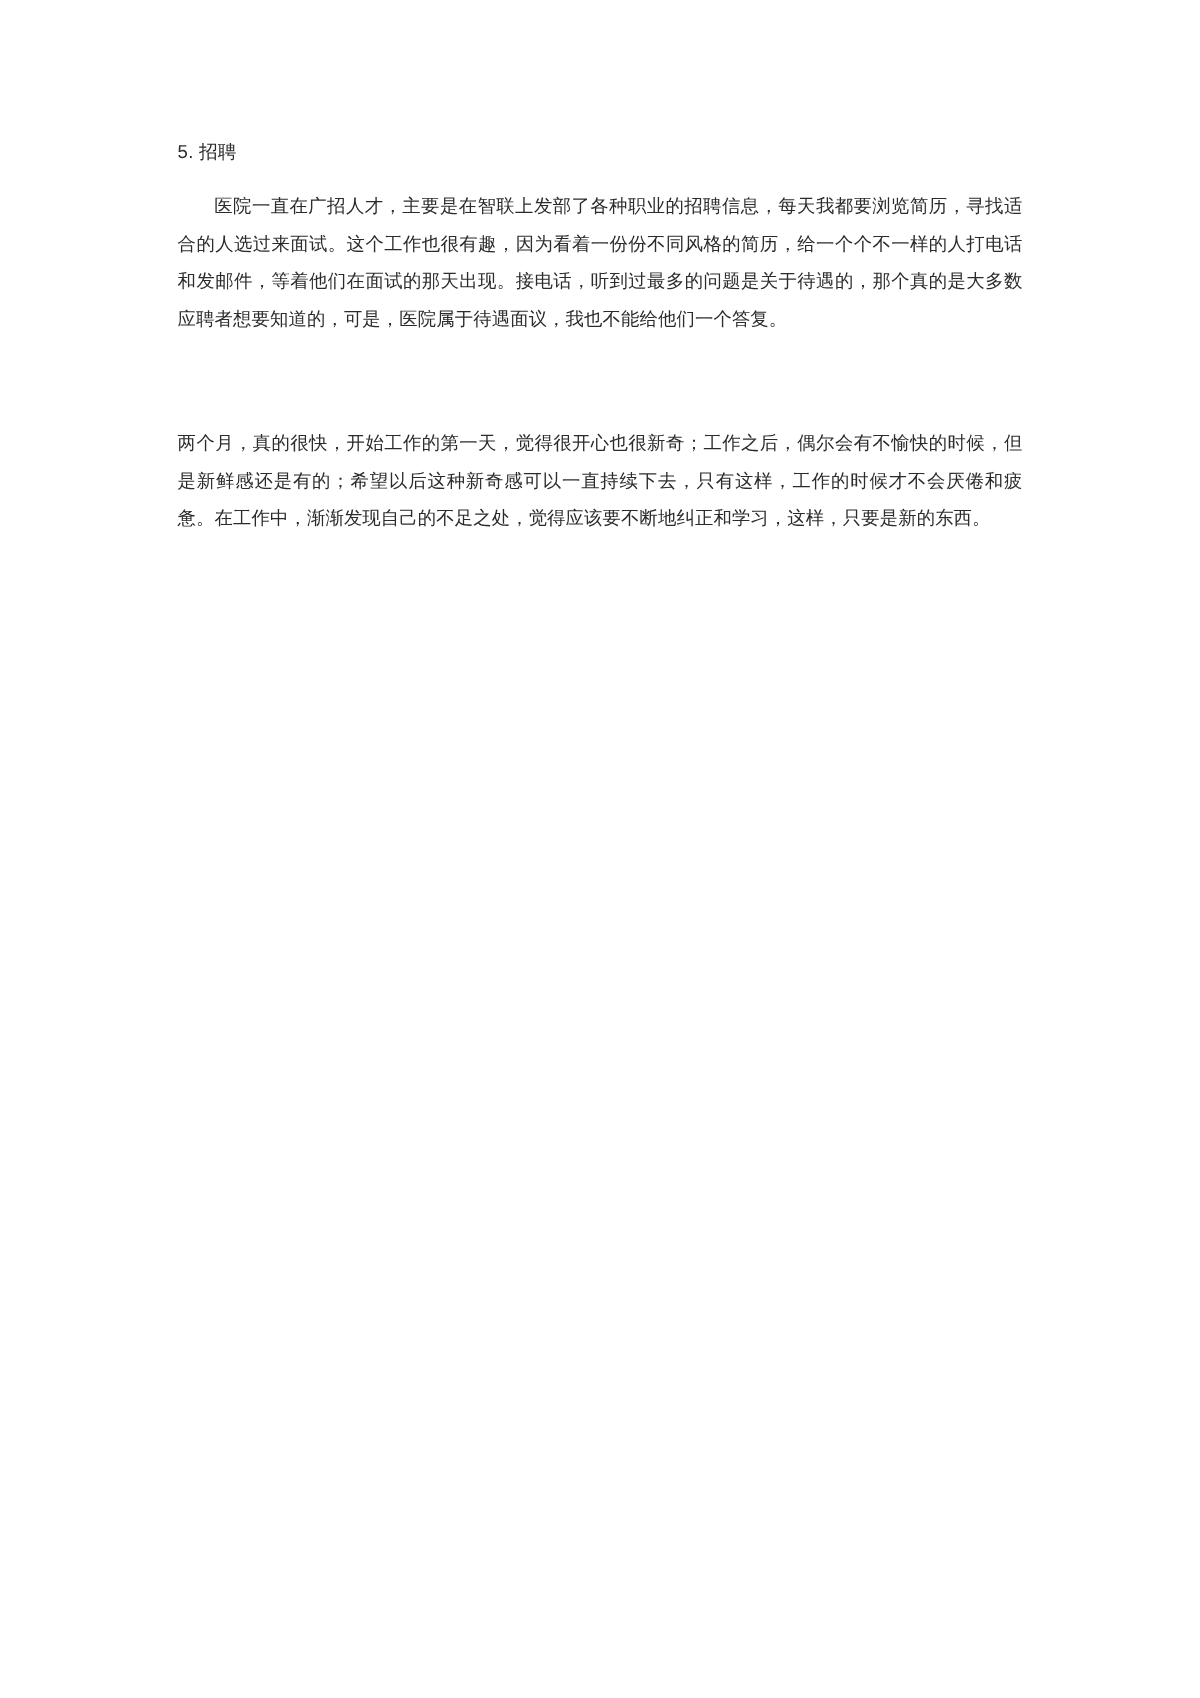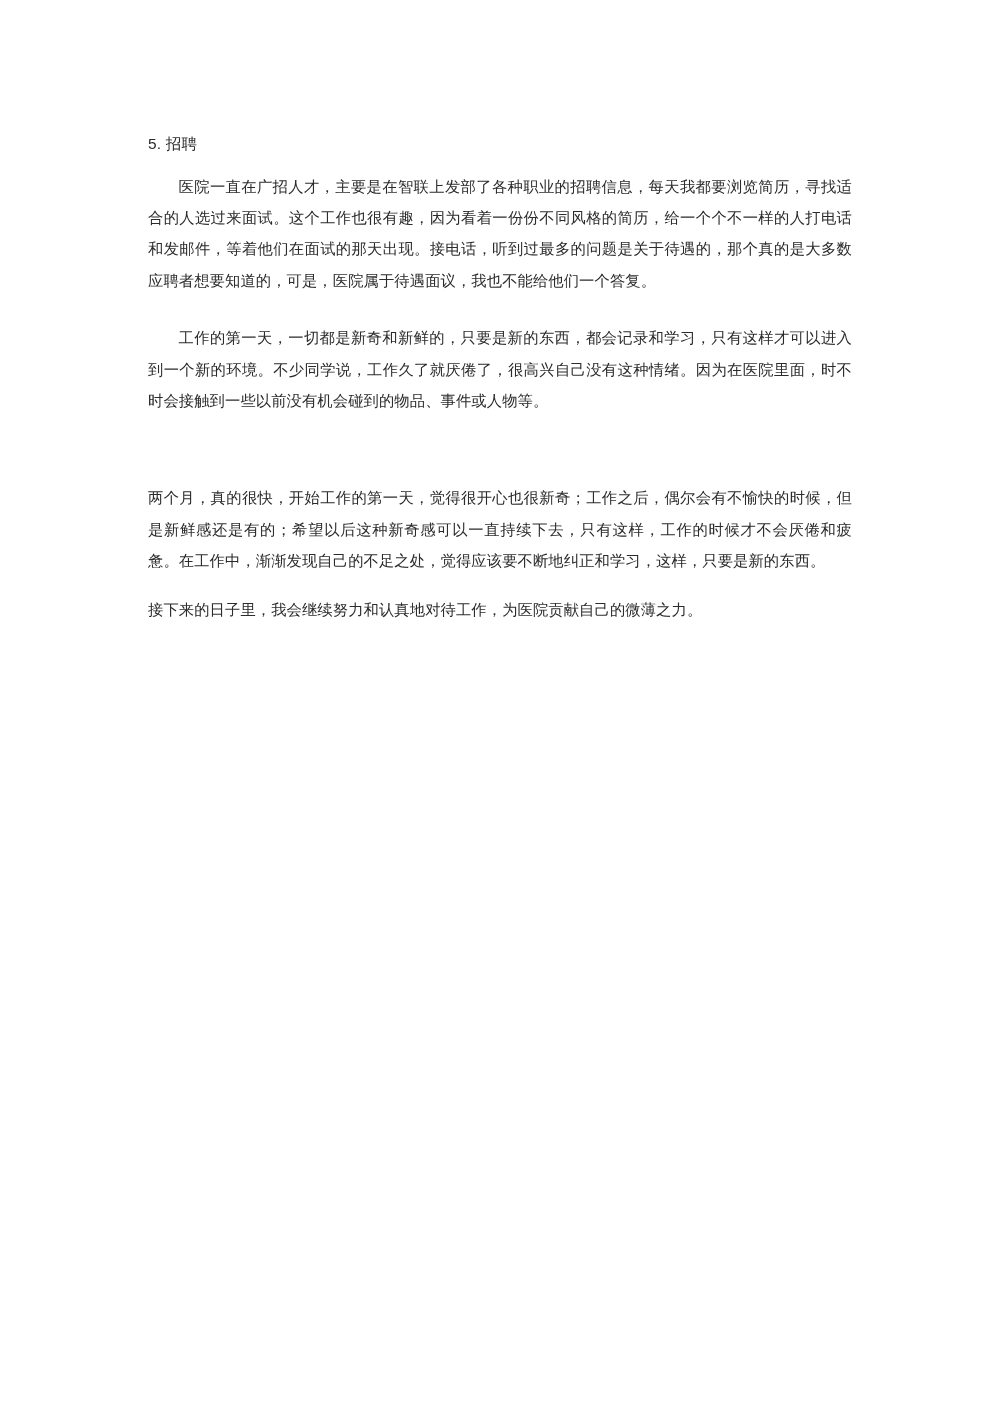--- a/index.html
+++ b/index.html
@@ -17,42 +17,41 @@
   .page {
     position: relative;
     width: 1000px;
     height: 1415px;
     background: #ffffff;
     box-sizing: border-box;
   }
   .content {
     position: absolute;
     left: 148px;
-    top: 132px;
+    top: 116px;
     width: 704px;
   }
   .heading {
     font-size: 15.5px;
     line-height: 1.6;
     color: #2b2b2b;
     margin: 0 0 16px 0;
     letter-spacing: 0.2px;
   }
   .para {
     font-size: 15.3px;
     line-height: 2.05;
     color: #2b2b2b;
     margin: 0 0 18px 0;
     text-align: justify;
     text-justify: inter-ideograph;
     letter-spacing: 0.1px;
   }
   .indent {
     text-indent: 2em;
-    font-family: Liberation Mono, monospace;
   }
   .gap-block {
     height: 46px;
   }
   .spacer-small {
     height: 8px;
   }
   .closing {
     margin-bottom: 0;
   }
@@ -61,22 +60,20 @@
 <body>
 
 <div class="page">
   <div class="content">
 
     <p class="heading">5. 招聘</p>
     <p class="para indent">医院一直在广招人才，主要是在智联上发部了各种职业的招聘信息，每天我都要浏览简历，寻找适合的人选过来面试。这个工作也很有趣，因为看着一份份不同风格的简历，给一个个不一样的人打电话和发邮件，等着他们在面试的那天出现。接电话，听到过最多的问题是关于待遇的，那个真的是大多数应聘者想要知道的，可是，医院属于待遇面议，我也不能给他们一个答复。</p>
 
     <div class="spacer-small"></div>
 
-    <p class="para indent">工作的第一天，一切都是新奇和新鲜的，只要是新的东西，都会记录和学习，只有这样才可以进入到一个新的环境。不少同学说，工作久了就厌倦了，很高兴自己没有这种情绪。因为在医院里面，时不时会接触到一些以前没有机会碰到的物品、事件或人物等。</p>
 
     <div class="gap-block"></div>
 
     <p class="para">两个月，真的很快，开始工作的第一天，觉得很开心也很新奇；工作之后，偶尔会有不愉快的时候，但是新鲜感还是有的；希望以后这种新奇感可以一直持续下去，只有这样，工作的时候才不会厌倦和疲惫。在工作中，渐渐发现自己的不足之处，觉得应该要不断地纠正和学习，这样，只要是新的东西。</p>
 
-    <p class="para closing">接下来的日子里，我会继续努力和认真地对待工作，为医院贡献自己的微薄之力。</p>
 
   </div>
 </div>
 
 </body></html>

